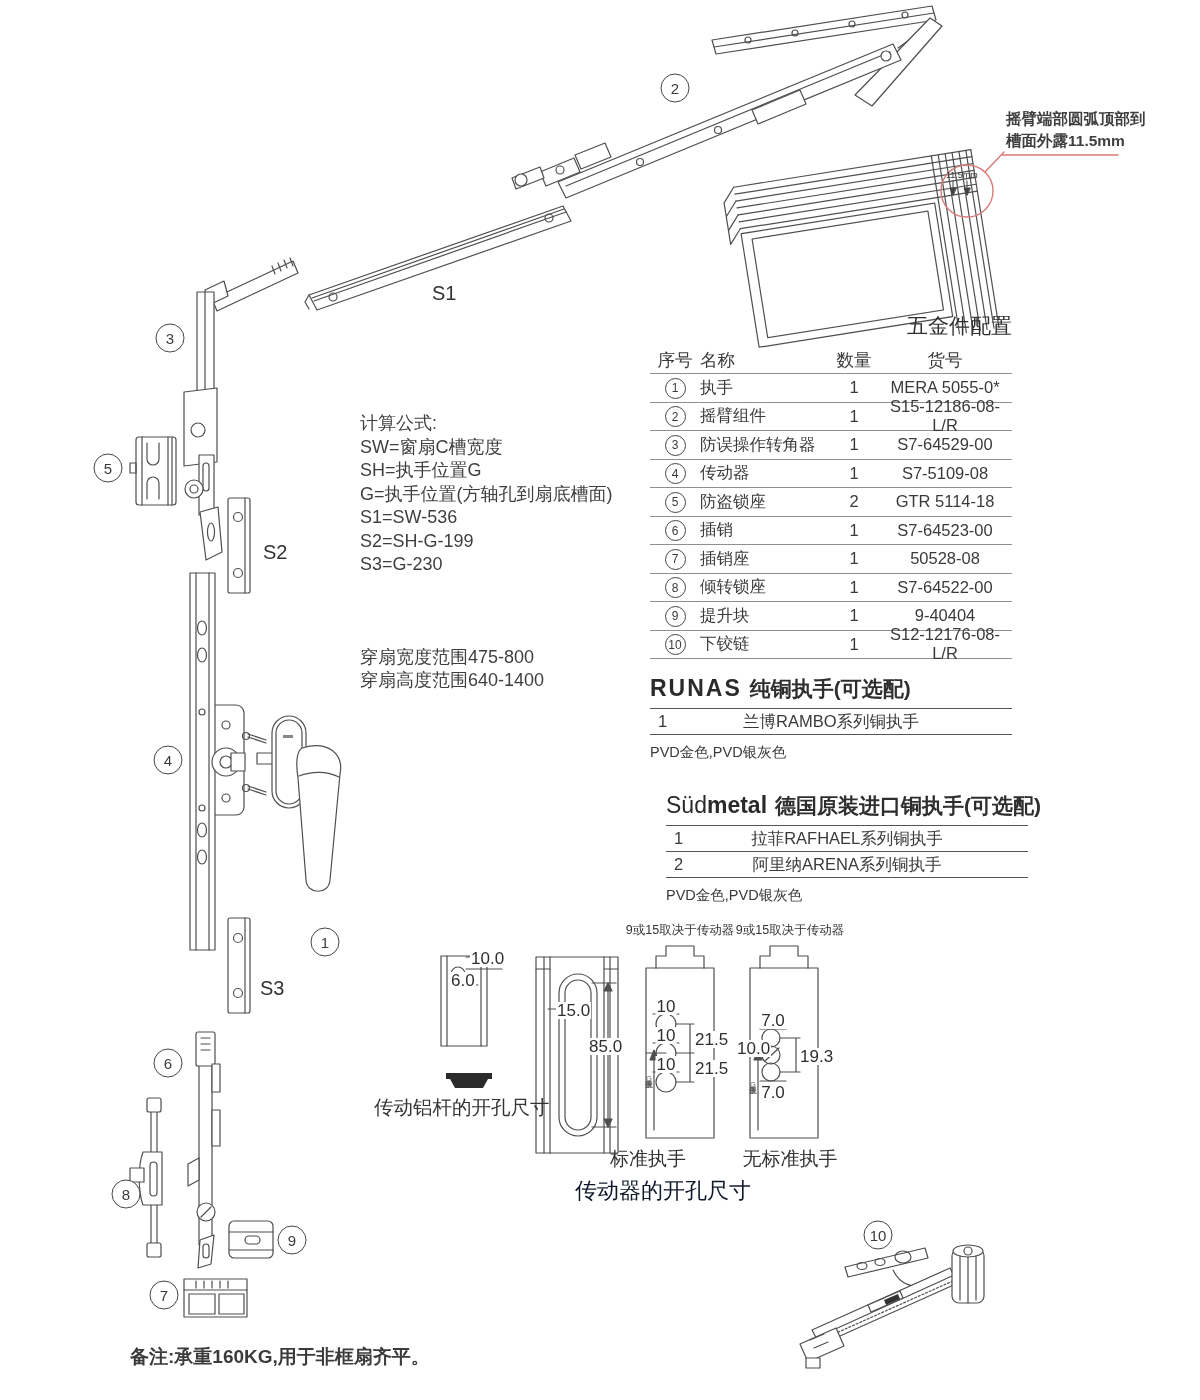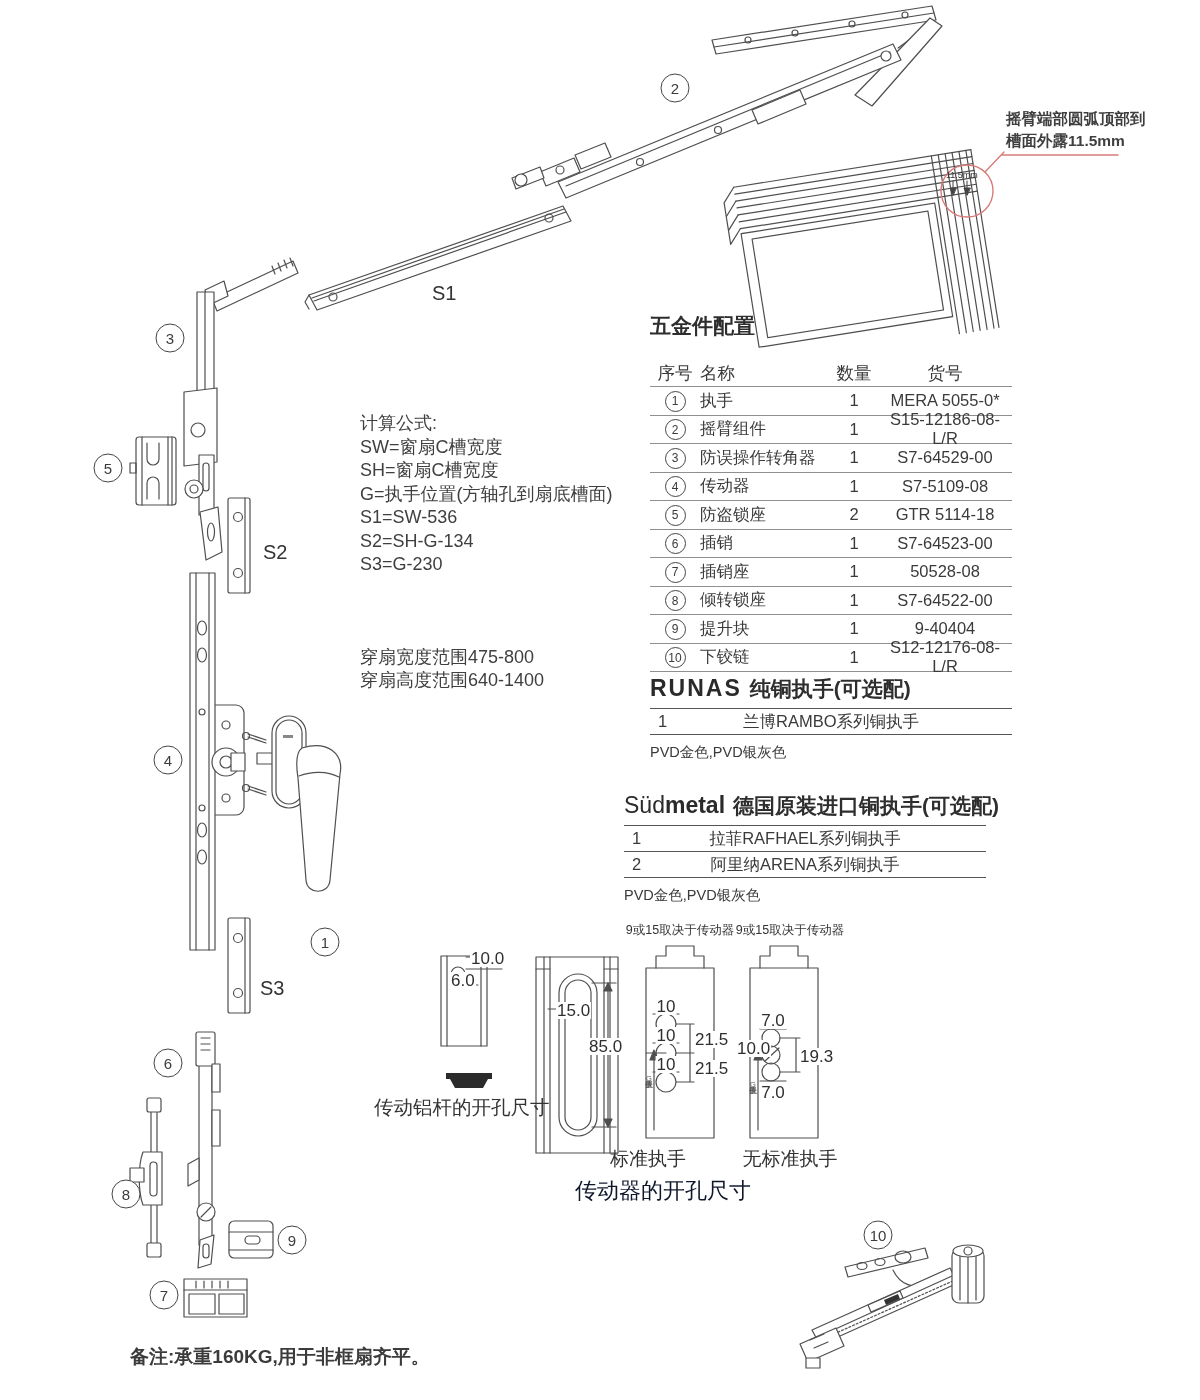--- a/index.html
+++ b/index.html
@@ -10,21 +10,21 @@
   
   .callout{position:absolute;z-index:3;width:27px;height:27px;border:1.6px solid #454545;border-radius:50%;
            background:#fff;display:flex;align-items:center;justify-content:center;
            font-size:15px;color:#3c3c3c;transform:translate(-50%,-50%);}
   .plabel{position:absolute;z-index:3;font-size:20px;color:#333;}
   
   .formulas{left:360px;top:412px;font-size:18px;line-height:23.5px;color:#3f3f3f;}
   .ranges{left:360px;top:646px;font-size:18px;line-height:22.5px;color:#3f3f3f;}
   
   .hw-table{left:650px;top:312px;width:362px;}
-  .hw-title{font-size:21px;font-weight:700;color:#2e2e2e;margin-bottom:20px;}
+  .hw-title{font-size:21px;font-weight:400;color:#2e2e2e;margin-bottom:7px;text-align:right;}
   .hw-row{display:flex;align-items:center;height:27.5px;font-size:16.5px;color:#3a3a3a;border-top:1px solid #8f8f8f;}
   .hw-row.hw-head{border-top:none;font-size:17.5px;height:26px;}
   .hw-row:last-of-type{border-bottom:1px solid #8f8f8f;}
   .c-num{width:50px;text-align:center;flex:0 0 auto;}
   .c-name{width:130px;text-align:left;flex:0 0 auto;}
   .c-qty{width:48px;text-align:center;flex:0 0 auto;}
   .c-code{flex:1;text-align:center;}
   .tcirc{display:inline-flex;width:19px;height:19px;border:1.2px solid #454545;border-radius:50%;
          align-items:center;justify-content:center;font-size:12px;line-height:1;}
   .hw-note{font-size:13.5px;color:#3a3a3a;padding-top:7px;}
@@ -327,24 +327,24 @@
 
   <div class="abs redcall">
     <div>摇臂端部圆弧顶部到</div>
     <div>槽面外露11.5mm</div>
   </div>
   <div class="abs mm115">11.5mm</div>
 
   <div class="abs formulas">
     <div>计算公式:</div>
     <div>SW=窗扇C槽宽度</div>
-    <div>SH=窗扇C槽宽度</div>
+    <div>SH=执手位置G</div>
     <div>G=执手位置(方轴孔到扇底槽面)</div>
     <div>S1=SW-536</div>
-    <div>S2=SH-G-134</div>
+    <div>S2=SH-G-199</div>
     <div>S3=G-230</div>
   </div>
   <div class="abs ranges">
     <div>穿扇宽度范围475-800</div>
     <div>穿扇高度范围640-1400</div>
   </div>
 
   <div class="abs hw-table">
     <div class="hw-title">五金件配置</div>
     <div class="hw-row hw-head">
@@ -420,21 +420,21 @@
       <span class="brand">RUNAS</span>
       <span>纯铜执手(可选配)</span>
     </div>
     <div class="opt-row">
       <span class="opt-num">1</span>
       <span>兰博RAMBO系列铜执手</span>
     </div>
     <div class="opt-note">PVD金色,PVD银灰色</div>
   </div>
 
-  <div class="abs opt-block" style="left:624px;top:792px">
+  <div class="abs opt-block" style="left:666px;top:792px">
     <div class="opt-title">
       <span><span class="brand-light">Süd</span><span class="brand-bold">metal</span></span>
       <span>德国原装进口铜执手(可选配)</span>
     </div>
     <div class="opt-row">
       <span class="opt-num">1</span>
       <span>拉菲RAFHAEL系列铜执手</span>
     </div>
     <div class="opt-row">
       <span class="opt-num">2</span>

